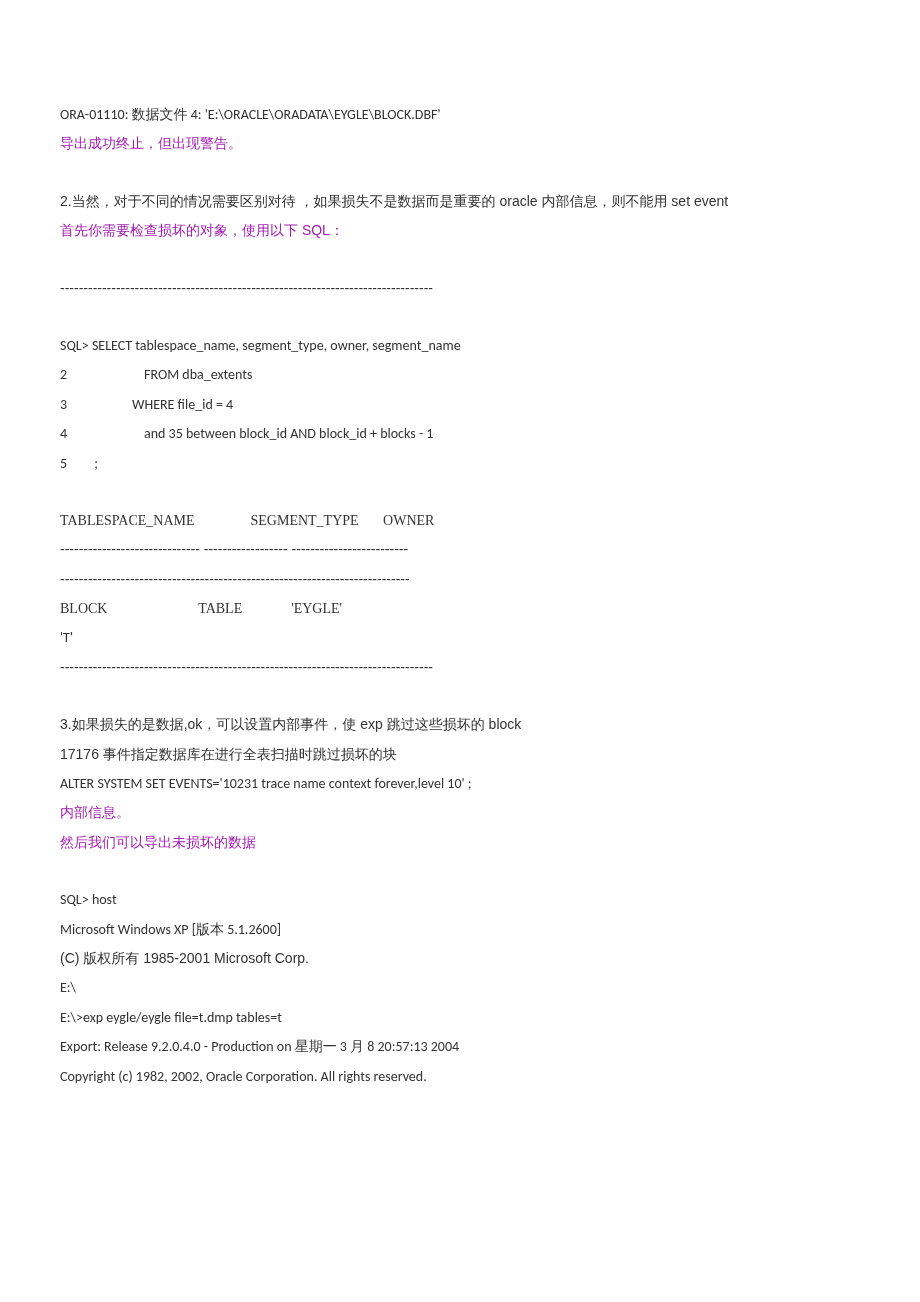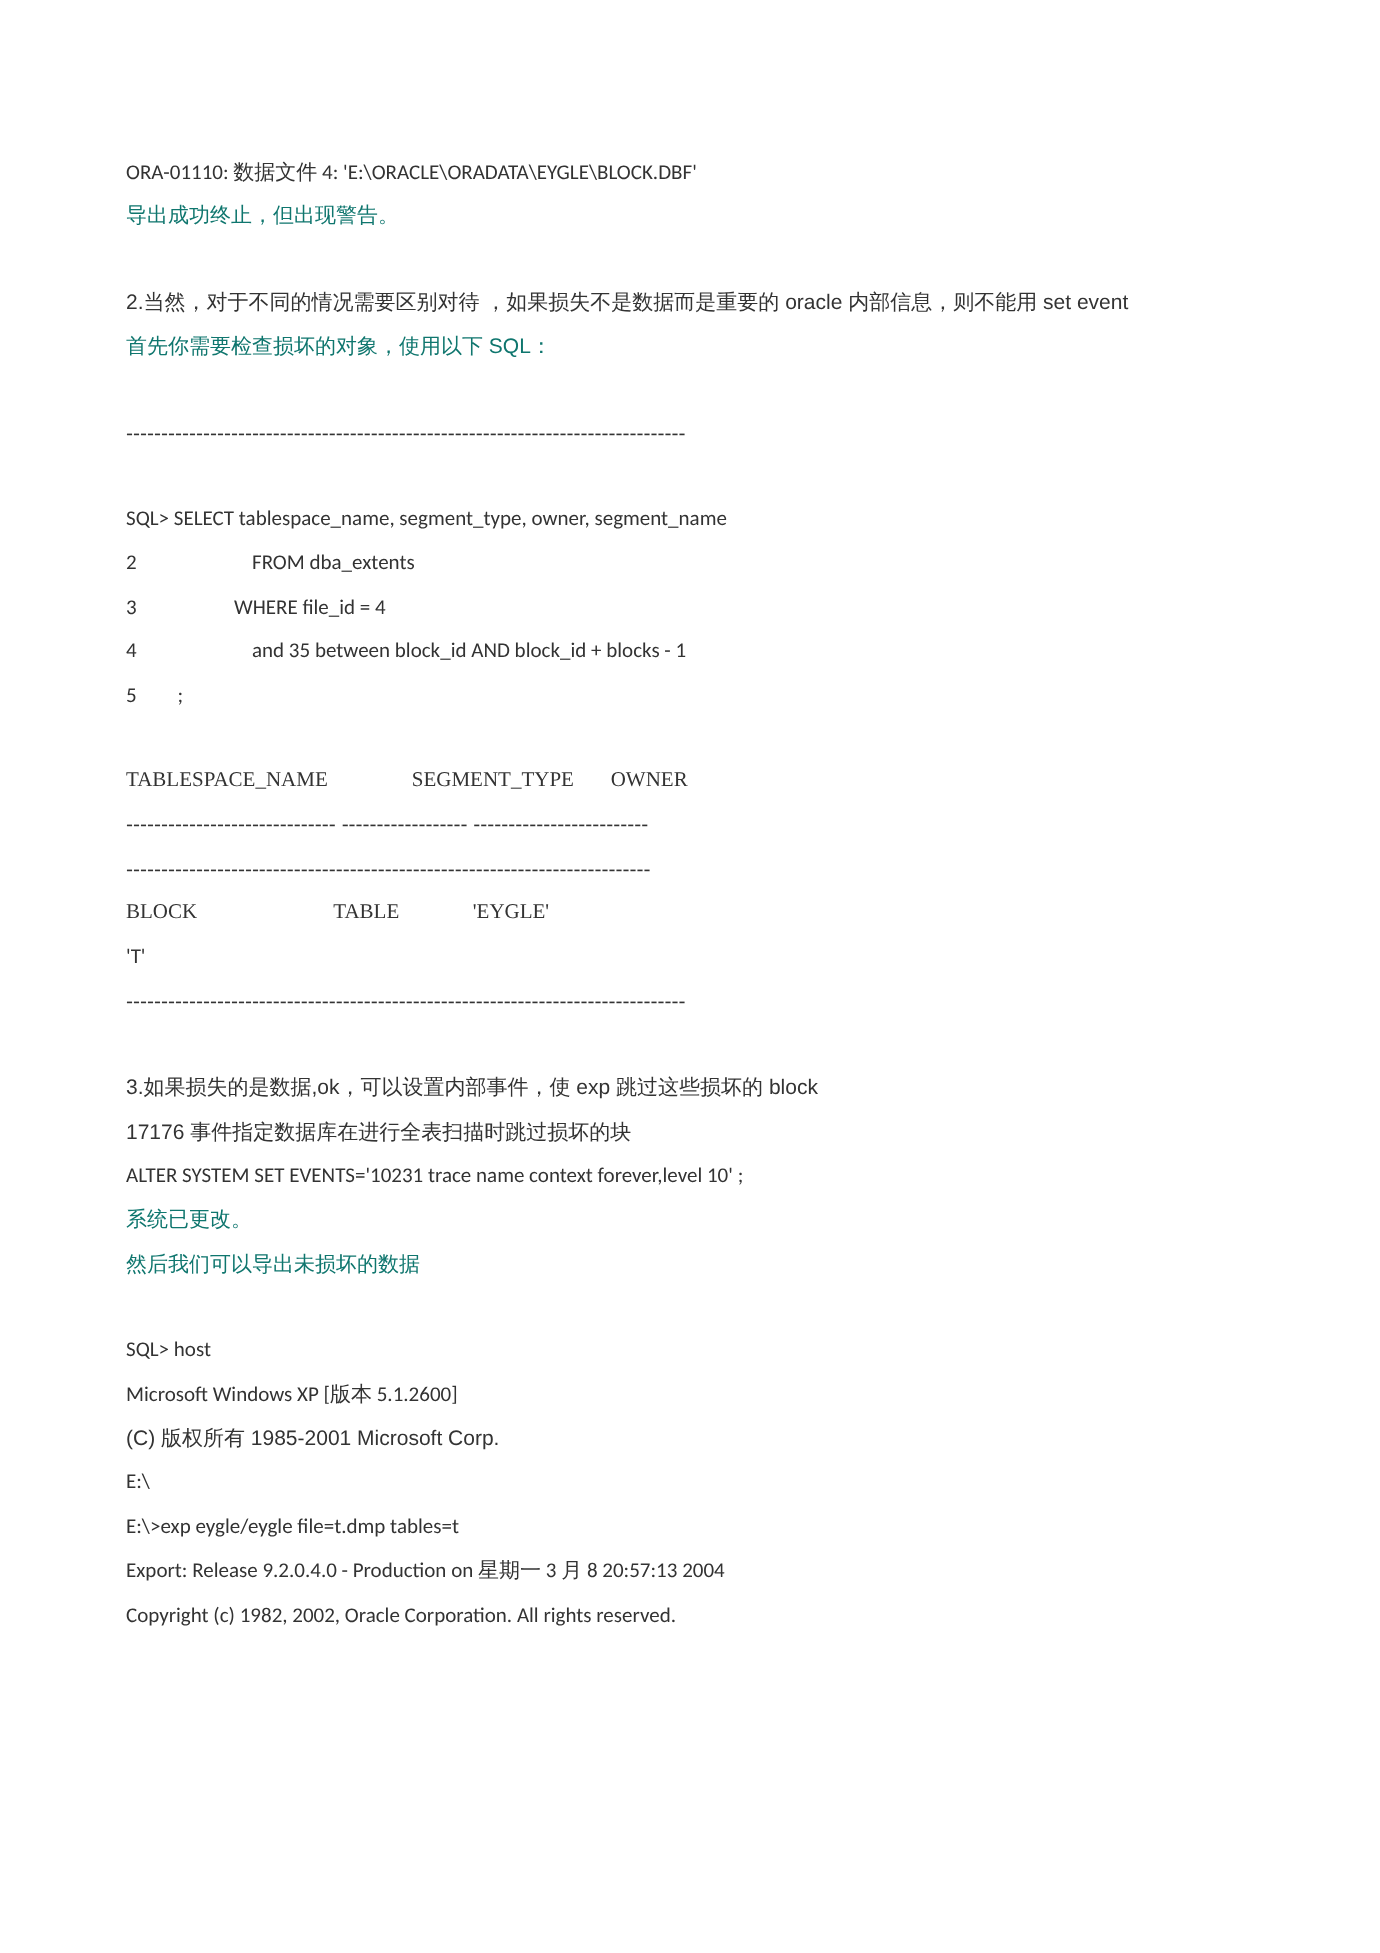--- a/index.html
+++ b/index.html
@@ -3,30 +3,30 @@
   <meta charset="utf-8">
   <style>
     body {
       margin: 0;
       padding: 0;
       background: #fff;
       font-family: "Microsoft YaHei", "SimSun", Arial, sans-serif;
       width: 920px;
     }
     .page {
-      padding: 100px 128px 60px 84px;
+      padding: 100px 128px 60px 60px;
       color: #333;
       font-size: 14px;
       line-height: 2.1;
     }
     .mono {
       font-family: Calibri, Arial, sans-serif;
     }
     .gray {
-      color: #0f766e;
+      color: #a21caf;
     }
     .spacer {
       height: 28px;
     }
     .dash-line {
       font-family: Arial, sans-serif;
       letter-spacing: 0;
       overflow: hidden;
       white-space: nowrap;
     }
@@ -75,21 +75,21 @@
   <div class="dash-line">---------------------------------------------------------------------------</div>
   <div class="mono" style="white-space: pre; font-family: Liberation Serif, serif;">BLOCK                          TABLE              'EYGLE'</div>
   <div class="mono">'T'</div>
   <div class="dash-line">--------------------------------------------------------------------------------</div>
 
   <div class="spacer"></div>
 
   <div>3.如果损失的是数据,ok，可以设置内部事件，使 exp 跳过这些损坏的 block</div>
   <div>17176 事件指定数据库在进行全表扫描时跳过损坏的块</div>
   <div class="mono">ALTER SYSTEM SET EVENTS='10231 trace name context forever,level 10' ;</div>
-  <div class="gray">系统已更改。</div>
+  <div class="gray">内部信息。</div>
   <div class="gray">然后我们可以导出未损坏的数据</div>
 
   <div class="spacer"></div>
 
   <div class="mono">SQL&gt; host</div>
   <div class="mono">Microsoft Windows XP [版本 5.1.2600]</div>
   <div>(C) 版权所有 1985-2001 Microsoft Corp.</div>
   <div class="mono">E:\</div>
   <div class="mono">E:\&gt;exp eygle/eygle file=t.dmp tables=t</div>
   <div class="mono">Export: Release 9.2.0.4.0 - Production on 星期一 3 月 8 20:57:13 2004</div>

